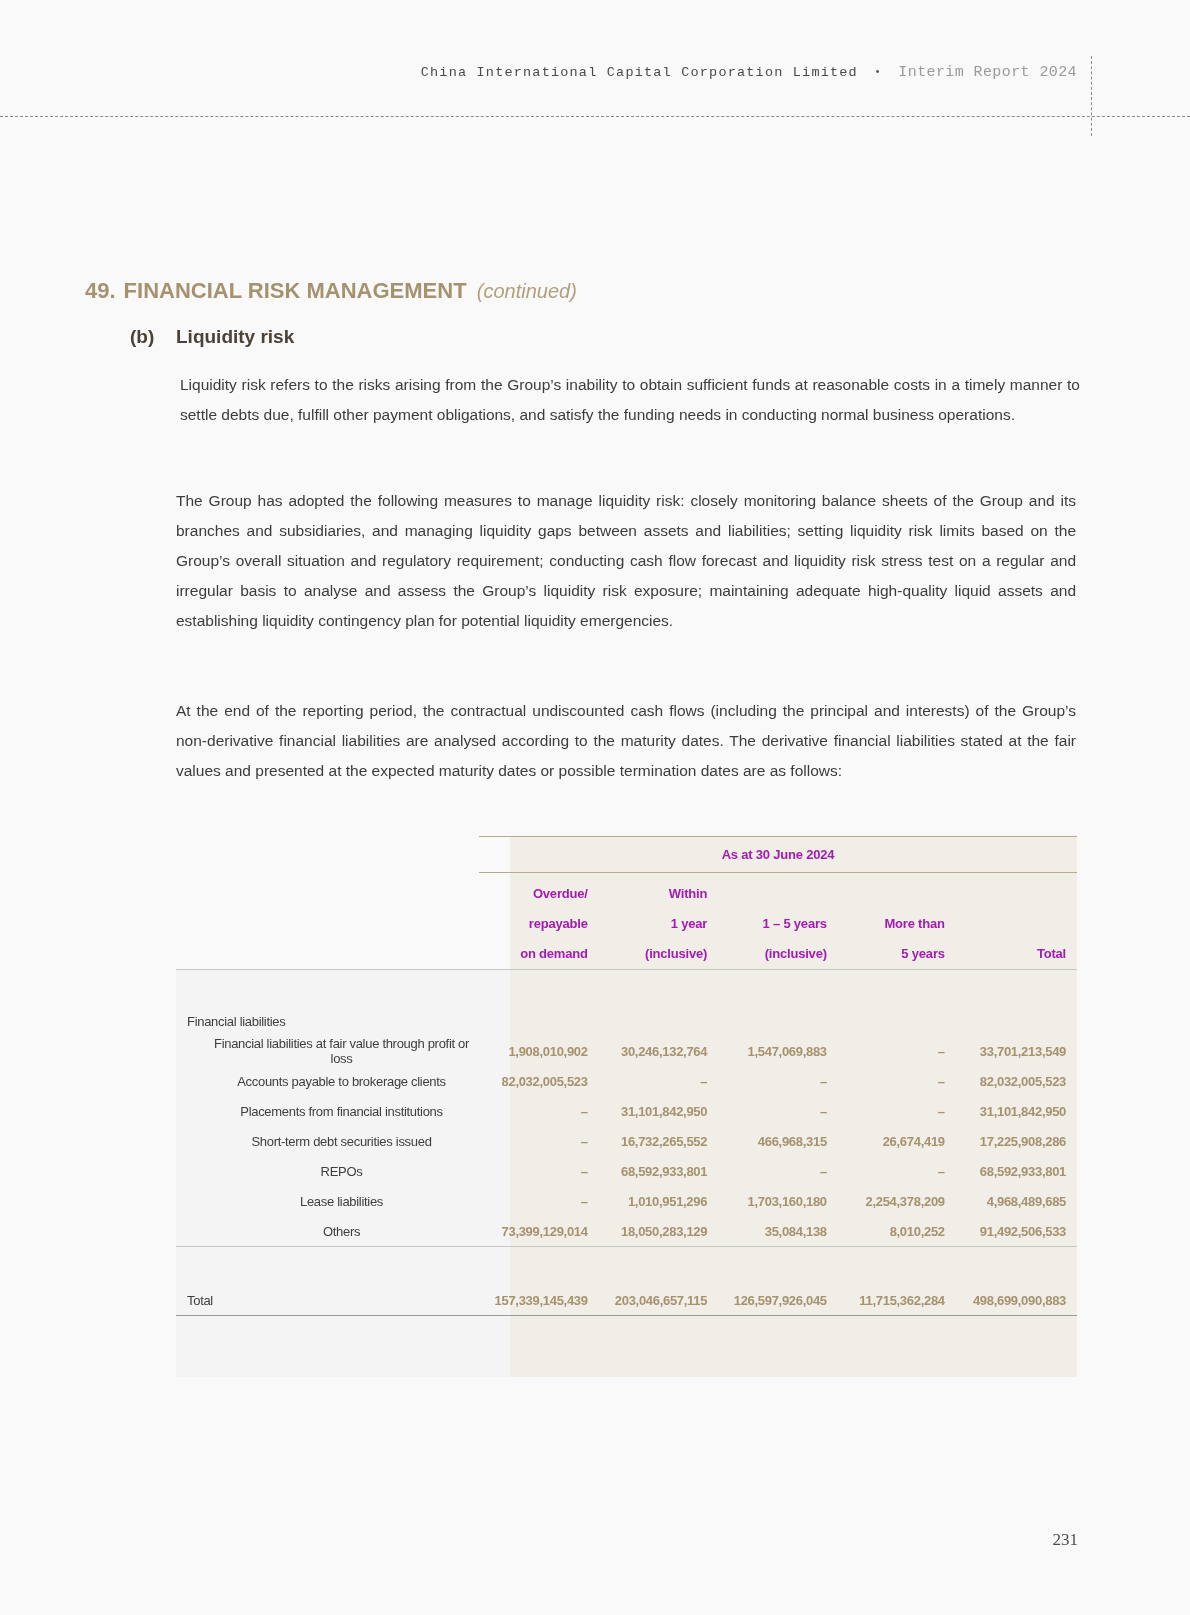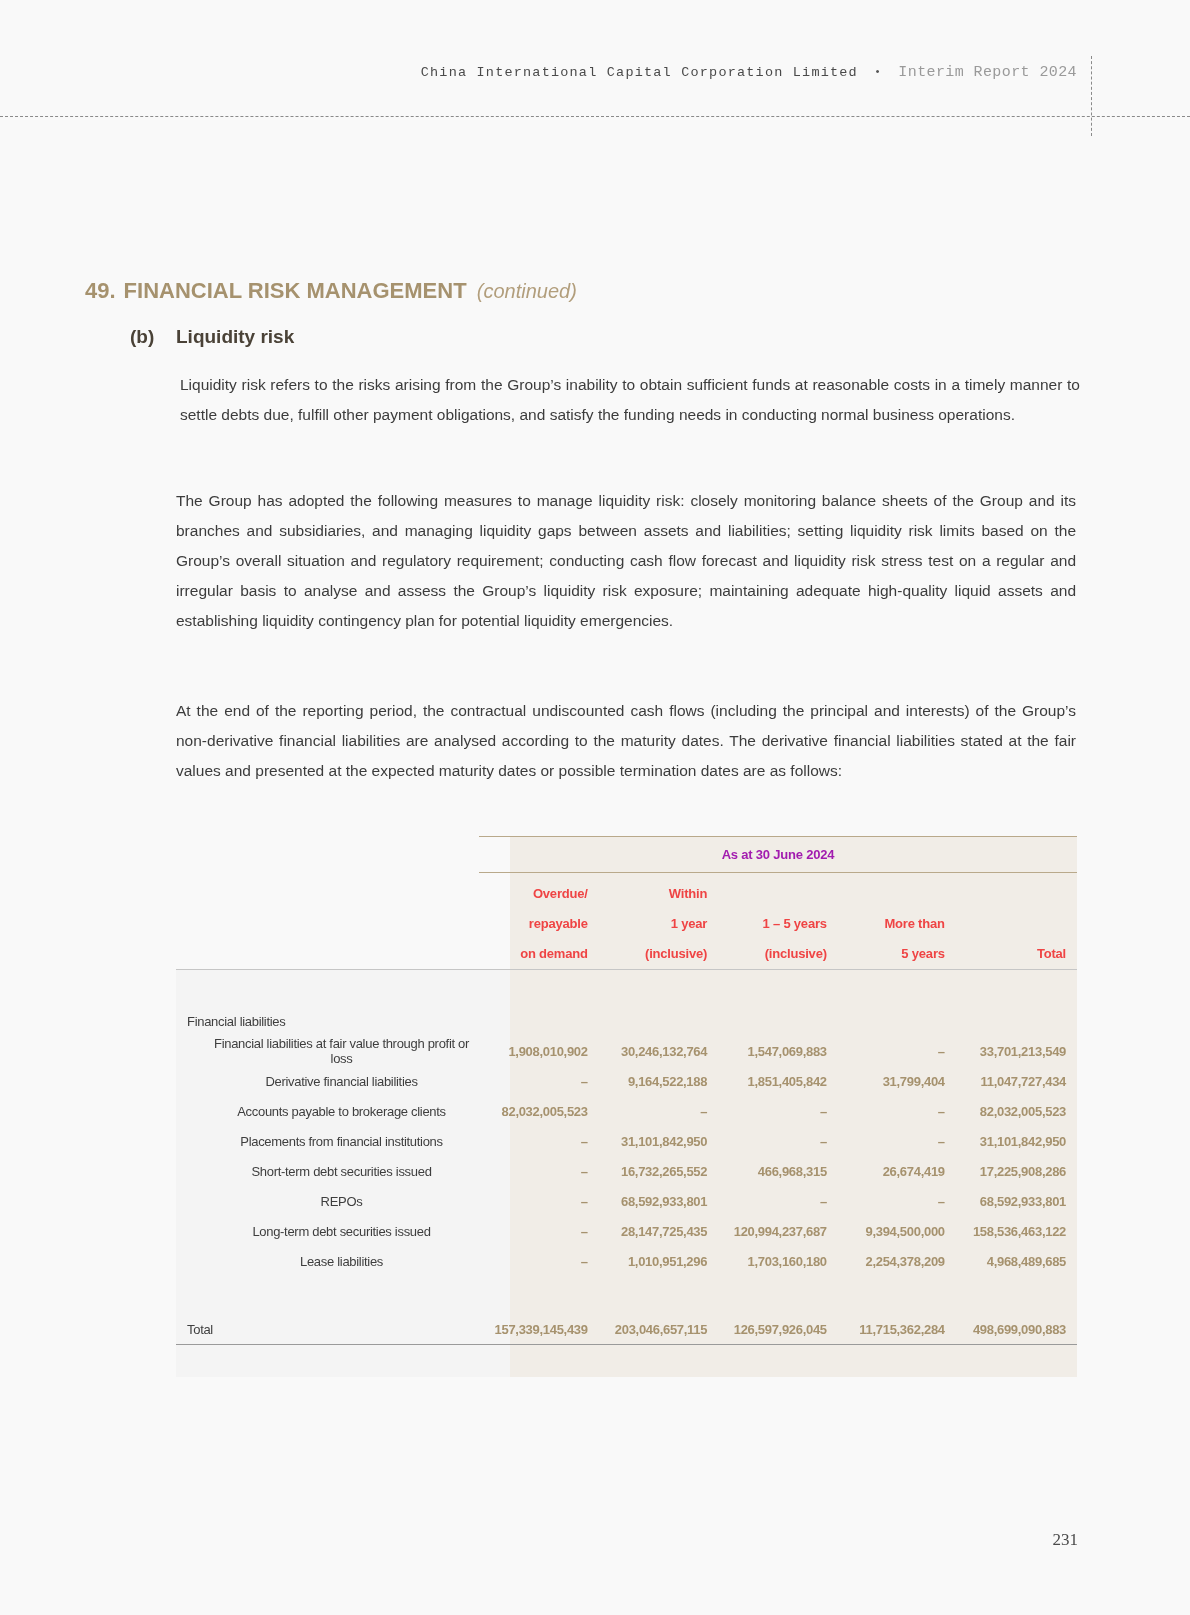--- a/index.html
+++ b/index.html
@@ -62,21 +62,21 @@
   td, th { padding: 0; }
   .c-label { width: 334px; }
   .c-num { width: 113px; text-align: right; padding-right: 0; }
   .c-num-last { width: 115px; text-align: right; }
   .hdr-top td.span {
     border-top: 1px solid #b9a98b; border-bottom: 1px solid #b9a98b;
     text-align: center; height: 35px;
     font-size: 13px; font-weight: bold; color: #a21caf; letter-spacing: -0.2px;
   }
   .hdr-cols td {
-    font-size: 13px; font-weight: bold; color: #ef4444; line-height: 30px;
+    font-size: 13px; font-weight: bold; color: #a21caf; line-height: 30px;
     vertical-align: bottom; padding-top: 6px; letter-spacing: -0.2px;
     border-bottom: 1px solid #c6c6c6;
   }
   .hdr-cols td.c-label { border-bottom: 1px solid #c6c6c6; }
   .hdr-cols td .inner { padding-right: 11px; }
   .hdr-cols td.c-num-last .inner { padding-right: 11px; }
   .spacer td { height: 36px; }
   .group-row td { height: 30px; font-size: 13px; color: #3e3e3e; letter-spacing: -0.3px; }
   .data-row td { height: 30px; font-size: 13px; letter-spacing: -0.3px; }
   .data-row td.c-label { color: #3e3e3e; padding-left: 28px; text-align: center; }
@@ -169,28 +169,20 @@
     </tr>
     <tr class="data-row">
       <td class="c-label">Financial liabilities at fair value through profit or loss</td>
       <td class="c-num">1,908,010,902</td>
       <td class="c-num">30,246,132,764</td>
       <td class="c-num">1,547,069,883</td>
       <td class="c-num">–</td>
       <td class="c-num-last">33,701,213,549</td>
     </tr>
     <tr class="data-row">
-      <td class="c-label">Derivative financial liabilities</td>
-      <td class="c-num">–</td>
-      <td class="c-num">9,164,522,188</td>
-      <td class="c-num">1,851,405,842</td>
-      <td class="c-num">31,799,404</td>
-      <td class="c-num-last">11,047,727,434</td>
-    </tr>
-    <tr class="data-row">
       <td class="c-label">Accounts payable to brokerage clients</td>
       <td class="c-num">82,032,005,523</td>
       <td class="c-num">–</td>
       <td class="c-num">–</td>
       <td class="c-num">–</td>
       <td class="c-num-last">82,032,005,523</td>
     </tr>
     <tr class="data-row">
       <td class="c-label">Placements from financial institutions</td>
       <td class="c-num">–</td>
@@ -209,34 +201,34 @@
     </tr>
     <tr class="data-row">
       <td class="c-label">REPOs</td>
       <td class="c-num">–</td>
       <td class="c-num">68,592,933,801</td>
       <td class="c-num">–</td>
       <td class="c-num">–</td>
       <td class="c-num-last">68,592,933,801</td>
     </tr>
     <tr class="data-row">
-      <td class="c-label">Long-term debt securities issued</td>
-      <td class="c-num">–</td>
-      <td class="c-num">28,147,725,435</td>
-      <td class="c-num">120,994,237,687</td>
-      <td class="c-num">9,394,500,000</td>
-      <td class="c-num-last">158,536,463,122</td>
-    </tr>
-    <tr class="data-row">
       <td class="c-label">Lease liabilities</td>
       <td class="c-num">–</td>
       <td class="c-num">1,010,951,296</td>
       <td class="c-num">1,703,160,180</td>
       <td class="c-num">2,254,378,209</td>
       <td class="c-num-last">4,968,489,685</td>
+    </tr>
+    <tr class="data-row last">
+      <td class="c-label">Others</td>
+      <td class="c-num">73,399,129,014</td>
+      <td class="c-num">18,050,283,129</td>
+      <td class="c-num">35,084,138</td>
+      <td class="c-num">8,010,252</td>
+      <td class="c-num-last">91,492,506,533</td>
     </tr>
     <tr class="spacer2">
           <td colspan="6"></td>
         </tr>
     <tr class="total-row">
       <td class="c-label">Total</td>
       <td class="c-num">157,339,145,439</td>
       <td class="c-num">203,046,657,115</td>
       <td class="c-num">126,597,926,045</td>
       <td class="c-num">11,715,362,284</td>

